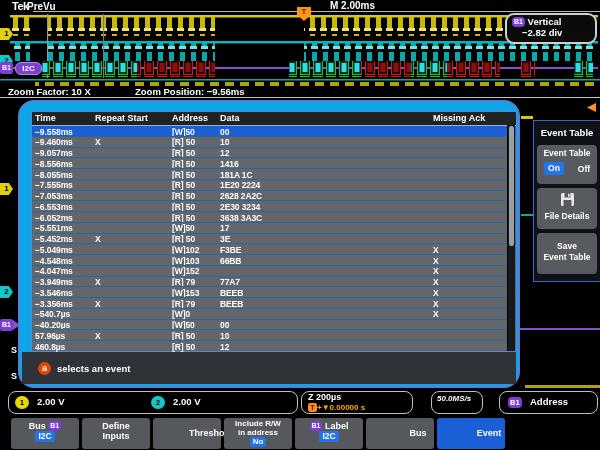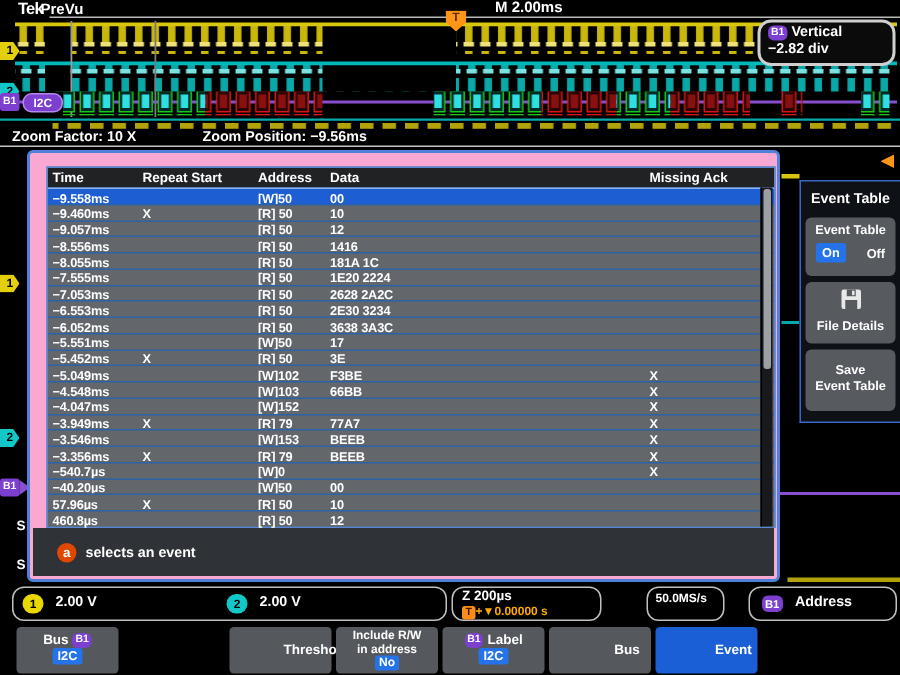--- a/index.html
+++ b/index.html
@@ -12,39 +12,39 @@
   #timebase{left:330px;top:0px;font-size:10px;font-weight:bold;}
   #grat-top{left:33px;top:11px;width:567px;height:1px;background:#b9b9b9;}
   #trig-marker{left:297px;top:7px;width:14px;height:14px;background:#ff9518;z-index:3;
      clip-path:polygon(0 0,100% 0,100% 55%,50% 100%,0 55%);
      font-size:8px;font-weight:bold;color:#5a2d00;text-align:center;line-height:10px;}
   
   #vert-badge{left:505px;top:13px;width:92px;height:31px;background:#0b0b0b;
      border:2px solid #cfcfcf;border-radius:9px;box-sizing:border-box;z-index:3;
      padding:1px 0 0 5px;}
   #vert-badge .l1{font-size:9.5px;font-weight:bold;}
-  #vert-badge .l2{font-size:9.5px;font-weight:bold;margin-top:0px;}
+  #vert-badge .l2{font-size:9.5px;font-weight:bold;margin-top:0px;margin-left:10px;}
   .b1chip{display:inline-block;background:#7d3fd0;color:#fff;border-radius:4px;
      font-size:7px;font-weight:bold;padding:0 2px;height:10px;line-height:10px;vertical-align:1px;}
   
   .chmark{width:13px;height:12px;font-size:8px;font-weight:bold;color:#000;text-align:center;
      line-height:12px;clip-path:polygon(0 0,68% 0,100% 50%,68% 100%,0 100%);}
   .ch1c{background:#e3cf0c;} .ch2c{background:#12c7c7;}
   .b1tag{background:#7d3fd0;color:#fff;font-size:7px;font-weight:bold;text-align:center;
      width:13px;height:12px;line-height:12px;border-radius:2px;}
   #bus-label-pill{left:15px;top:62px;width:27px;height:13px;background:#7d3fd0;border:1px solid #b389ec;
      border-radius:6px;color:#fff;font-size:8px;font-weight:bold;text-align:center;line-height:12px;z-index:2;box-sizing:border-box;}
   
   #zoom-bar{left:0;top:86px;width:600px;height:12px;font-size:9.5px;font-weight:bold;}
   #zoom-factor{position:absolute;left:8px;top:0;}
   #zoom-pos{position:absolute;left:135px;top:0;}
   #grat-mid{left:0px;top:97px;width:600px;height:1px;background:#c4c4c4;}
   
-  #dialog{left:18px;top:100px;width:502px;height:288px;background:#f9a8d4;
-     border:2px solid #4f81d8;border-radius:4px;box-sizing:border-box;z-index:5;}
+  #dialog{left:18px;top:100px;width:502px;height:288px;background:#0ea5e9;
+     border:2px solid #4f81d8;border-radius:16px;box-sizing:border-box;z-index:5;}
   #etable{position:absolute;left:11px;top:9px;width:486px;height:241px;
      border:1px solid #5588d8;box-sizing:border-box;background:#63676b;}
   #thead{position:relative;height:13px;background:#202224;}
   .hcell{position:absolute;top:1px;font-size:9px;font-weight:bold;color:#fff;white-space:pre;}
   .c0{left:3px;} .c1{left:63px;} .c2{left:140px;} .c3{left:188px;} .c4{left:385px;padding-left:16px;}
   #rows{position:relative;}
   .trow{position:relative;box-sizing:border-box;height:10.76px;background:#63676b;border-top:1px solid #2c62a6;}
   .trow.sel{background:#1d5ed2;border-top:1px solid #8db4f0;}
   .tcell{position:absolute;top:0.5px;font-size:8.5px;font-weight:bold;color:#fff;white-space:pre;letter-spacing:-0.1px;}
   #scrollbar{position:absolute;right:1px;top:13px;width:8px;height:226px;background:#17191c;border-left:1px solid #000;box-sizing:border-box;}
@@ -67,22 +67,22 @@
   #btn-file{top:67px;height:41px;}
   #btn-file .tl{font-size:8.5px;}
   #btn-save{top:112px;height:41px;padding-top:8px;}
   #btn-save .tl{font-size:8.5px;line-height:11px;}
   
   .stray{z-index:1;}
   
   .robox{position:absolute;top:391px;height:23px;border:1px solid #c0c0c0;border-radius:8px;
      background:#000;box-sizing:border-box;}
   #box-ch{left:8px;width:290px;}
-  #box-z{left:301px;width:100px;border-radius:8px;}
-  #box-rate{left:431px;width:52px;}
+  #box-z{left:301px;width:112px;border-radius:8px;}
+  #box-rate{left:431px;width:52px;font-style:italic;}
   #box-bus{left:499px;width:99px;}
   .chbadge{position:absolute;top:4px;width:14px;height:13px;border-radius:7px;color:#000;
      font-size:8px;font-weight:bold;text-align:center;line-height:13px;}
   .roval{position:absolute;top:4px;font-size:9.5px;font-weight:bold;}
   #z-scale{position:absolute;left:6px;top:0px;font-size:9px;font-weight:bold;}
   #z-delay{position:absolute;left:6px;top:11px;font-size:8px;font-weight:bold;color:#ffaa00;}
   #trig-chip{display:inline-block;background:#ff8c1a;color:#3a2000;border-radius:2px;
      width:9px;height:9px;font-size:7px;line-height:9px;text-align:center;vertical-align:0px;}
   #rate-l1,#rate-l2{position:absolute;left:5px;font-size:8px;font-weight:bold;}
   #rate-l1{top:2px;} #rate-l2{top:28px;margin-left:16px;}
@@ -398,20 +398,24 @@
   <div class="robox" id="box-bus">
     <span class="b1chip">B1</span>
     <span id="bus-readout">Address</span>
   </div>
 
   <div class="mbtn m1">
     <div class="pad1"><span>Bus</span>
       <span class="b1chip">B1</span></div>
     <div><span class="chipblue">I2C</span></div>
   </div>
+  <div class="mbtn m2">
+    <div class="pad1">Define</div>
+    <div>Inputs</div>
+  </div>
   <div class="mbtn m3">
     <div class="single">Thresholds</div>
   </div>
   <div class="mbtn m4">
     <div class="sm" style="padding-top:1px;">Include R/W</div>
     <div class="sm">in address</div>
     <div class="sm"><span class="chipblue" style="font-size:8px;height:10px;line-height:10px;">No</span></div>
   </div>
   <div class="mbtn m5">
     <div class="pad1"><span class="b1chip">B1</span>

